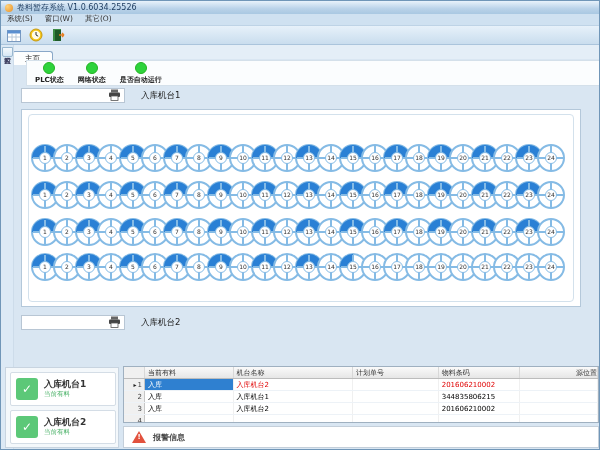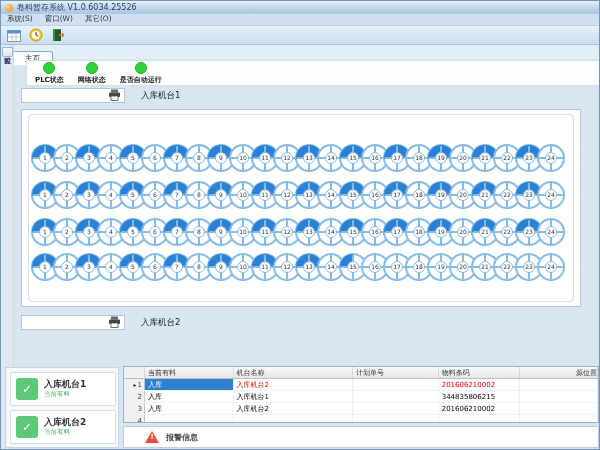--- a/index.html
+++ b/index.html
@@ -78,21 +78,21 @@
   .t-cell{ padding-left:3px;overflow:hidden;white-space:nowrap;border-right:1px solid #f0f0f0; }
   .t-head .t-cell{ border-right:1px solid #d8d8d8; }
   .t-num{ background:#f0f0f0;border-right:1px solid #c6c6c6;text-align:right;padding-right:2px;color:#444;
     display:flex;align-items:center;justify-content:flex-end;gap:1px; }
   .t-cell.sel{ background:#2f80d0;color:#fff; }
   .t-cell.red{ color:#e00000; }
   .row-arrow{ font-size:6px;color:#222; }
 
   
   .alarm-bar{ position:absolute;left:122px;top:425px;width:476px;height:22px;
-    background:#fff;border:1px solid #c4cfda;display:flex;align-items:center;gap:7px;padding-left:21px; }
+    background:#fff;border:1px solid #c4cfda;display:flex;align-items:center;gap:7px;padding-left:8px; }
   .warn-tri{ width:0;height:0;border-left:7px solid transparent;border-right:7px solid transparent;
     border-bottom:12px solid #e2523e;position:relative; }
   .warn-tri::after{ content:"!";position:absolute;left:-1.5px;top:2px;color:#fff;font-size:7px;font-weight:bold; }
   .alarm-label{ font-size:8px;font-weight:bold;color:#444; }
 </style>
 </head>
 <body>
 
 <div class="window">
 

